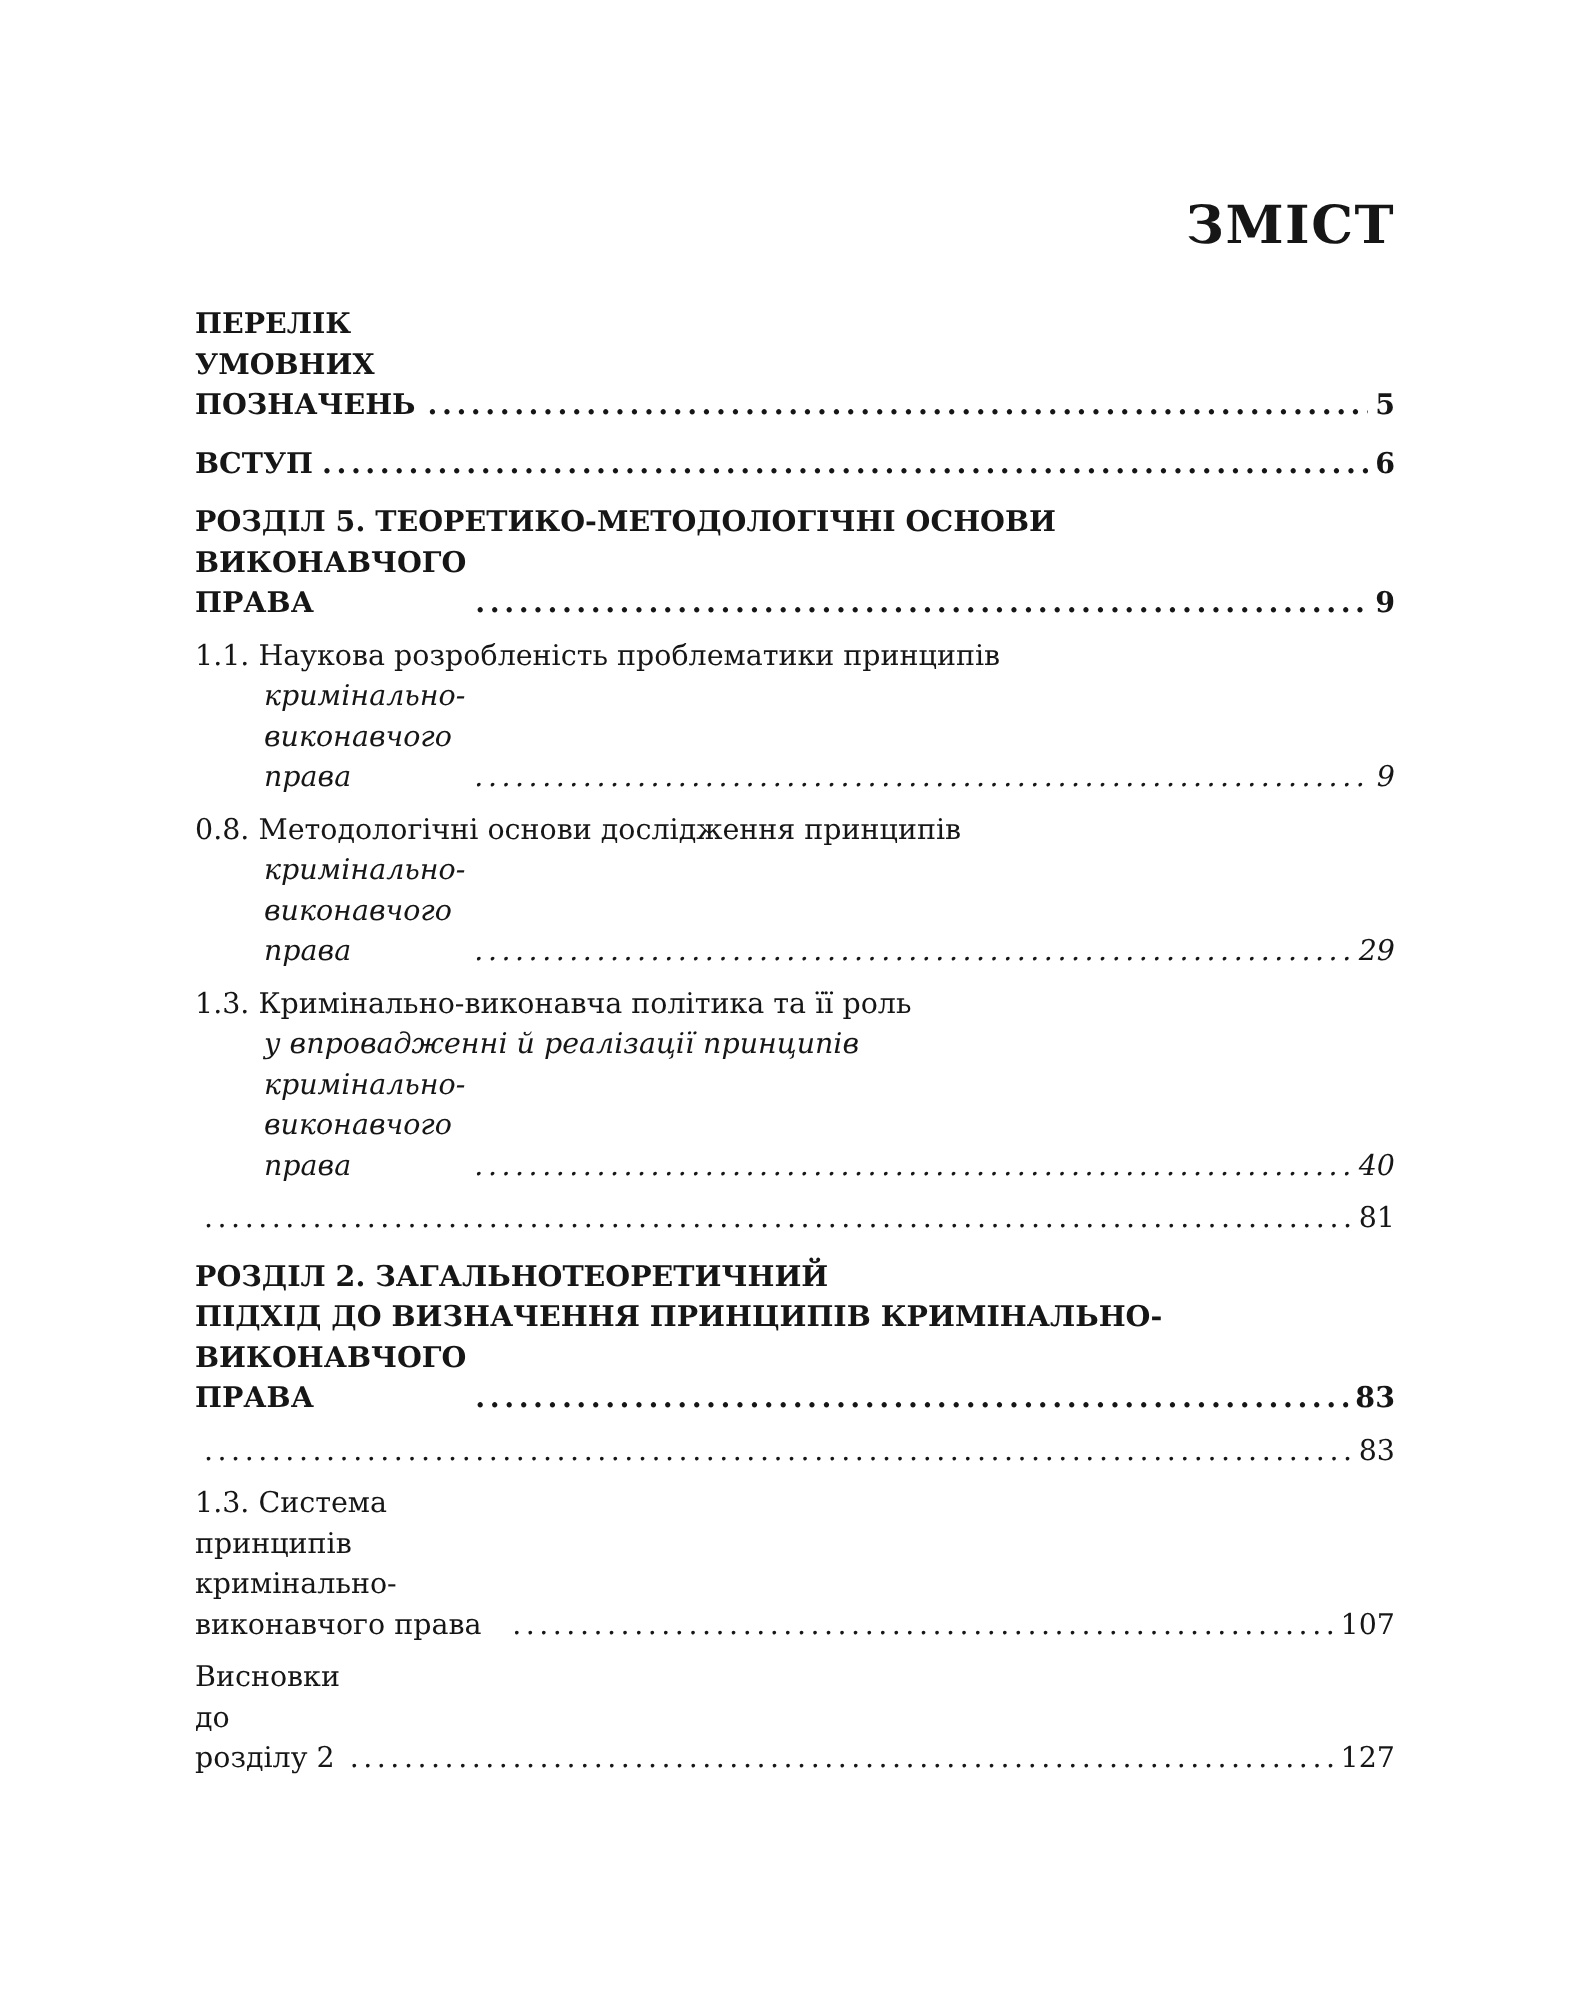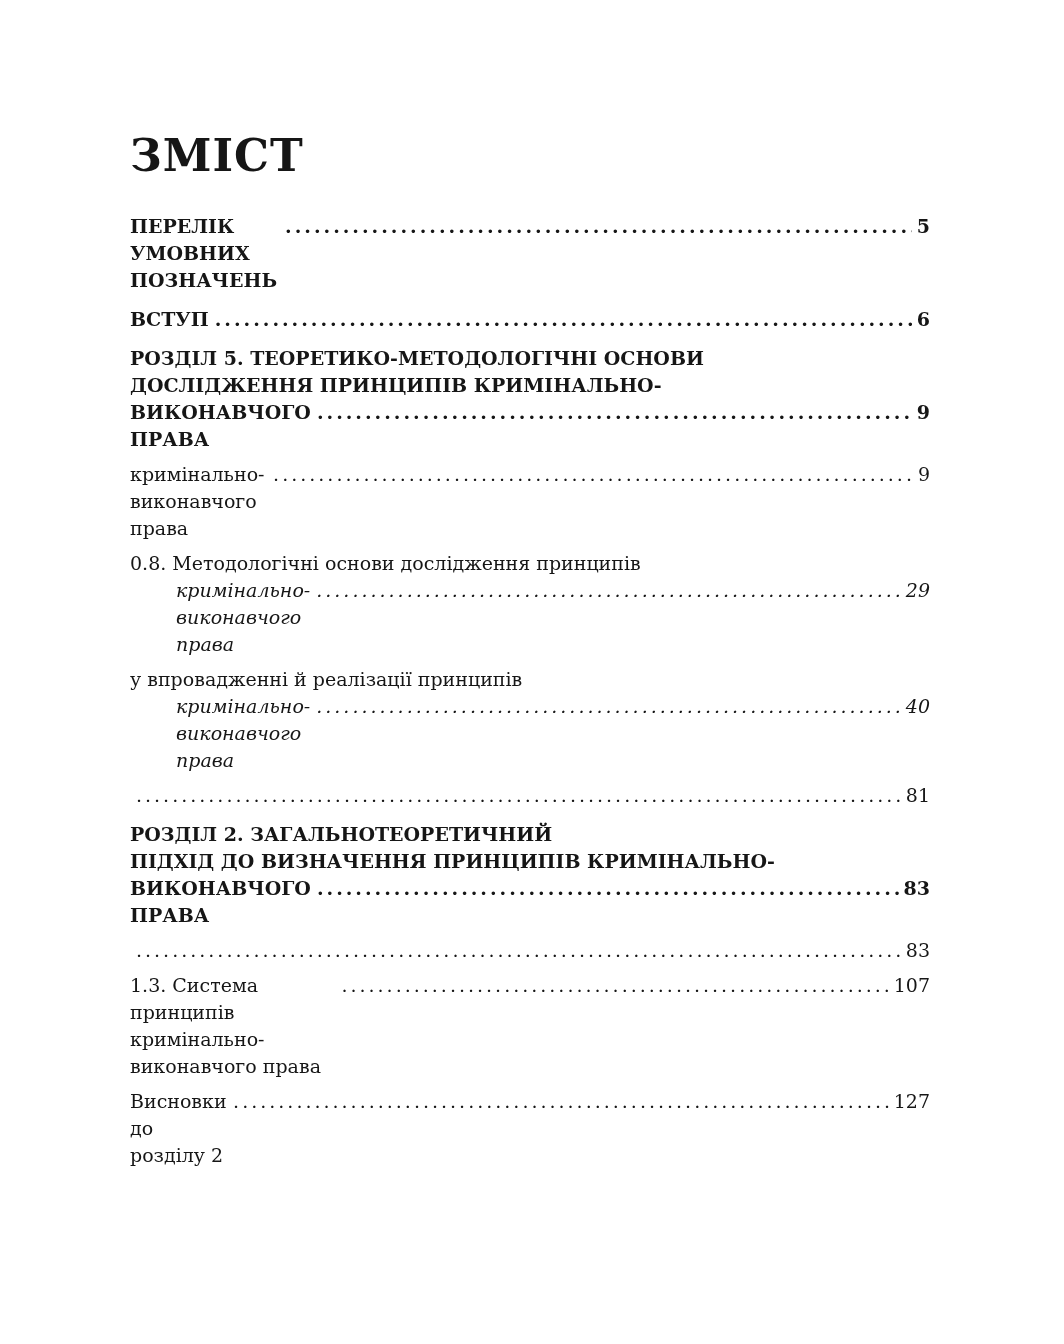--- a/index.html
+++ b/index.html
@@ -14,43 +14,43 @@
     font-family: "DejaVu Serif", "Liberation Serif", serif;
     color: #161616;
   }
   .page {
     box-sizing: border-box;
     width: 1064px;
     height: 1344px;
     padding: 130px 134px 0 130px;
   }
   .title {
-    text-align: left;
-    font-size: 44px;
+    text-align: right;
+    font-size: 35px;
     font-weight: bold;
     letter-spacing: 1px;
     margin: 0 0 32px 0;
   }
   .toc {
     font-size: 19px;
     line-height: 27px;
   }
   .entry {
     margin: 0 0 8px 0;
   }
   .entry.heading {
     font-weight: bold;
     margin-top: 12px;
   }
   .line {
     display: block;
   }
   .line.last {
     display: flex;
-    align-items: flex-start;
+    align-items: flex-end;
   }
   .entry.sub .line:not(:first-child) {
     padding-left: 46px;
     font-style: italic;
   }
   .txt {
     white-space: pre-wrap;
   }
   .leader {
     flex: 1 1 auto;
@@ -82,43 +82,44 @@
       </div>
       <div class="entry heading">
         <div class="line last">
           <span class="txt">ВСТУП</span>
           <span class="leader"></span>
           <span class="pg">6</span>
         </div>
       </div>
       <div class="entry heading">
         <div class="line"><span class="txt">РОЗДІЛ 5. ТЕОРЕТИКО-МЕТОДОЛОГІЧНІ ОСНОВИ</span></div>
-        <div class="line"><span class="txt">ДОСЛІДЖЕННЯ ПРИНЦИПІВ КРИМІНАЛЬНО-</span></div>
         <div class="line last">
           <span class="txt">ВИКОНАВЧОГО ПРАВА</span>
           <span class="leader"></span>
           <span class="pg">9</span>
         </div>
       </div>
       <div class="entry sub">
+        <div class="line"><span class="txt">1.1. Наукова розробленість проблематики принципів</span></div>
         <div class="line last">
           <span class="txt">кримінально-виконавчого права</span>
           <span class="leader"></span>
           <span class="pg">9</span>
         </div>
       </div>
       <div class="entry sub">
         <div class="line"><span class="txt">0.8. Методологічні основи дослідження принципів</span></div>
         <div class="line last">
           <span class="txt">кримінально-виконавчого права</span>
           <span class="leader"></span>
           <span class="pg">29</span>
         </div>
       </div>
       <div class="entry sub">
+        <div class="line"><span class="txt">1.3. Кримінально-виконавча політика та її роль</span></div>
         <div class="line"><span class="txt">у впровадженні й реалізації принципів</span></div>
         <div class="line last">
           <span class="txt">кримінально-виконавчого права</span>
           <span class="leader"></span>
           <span class="pg">40</span>
         </div>
       </div>
       <div class="entry plain">
         <div class="line last">
           <span class="leader"></span>

